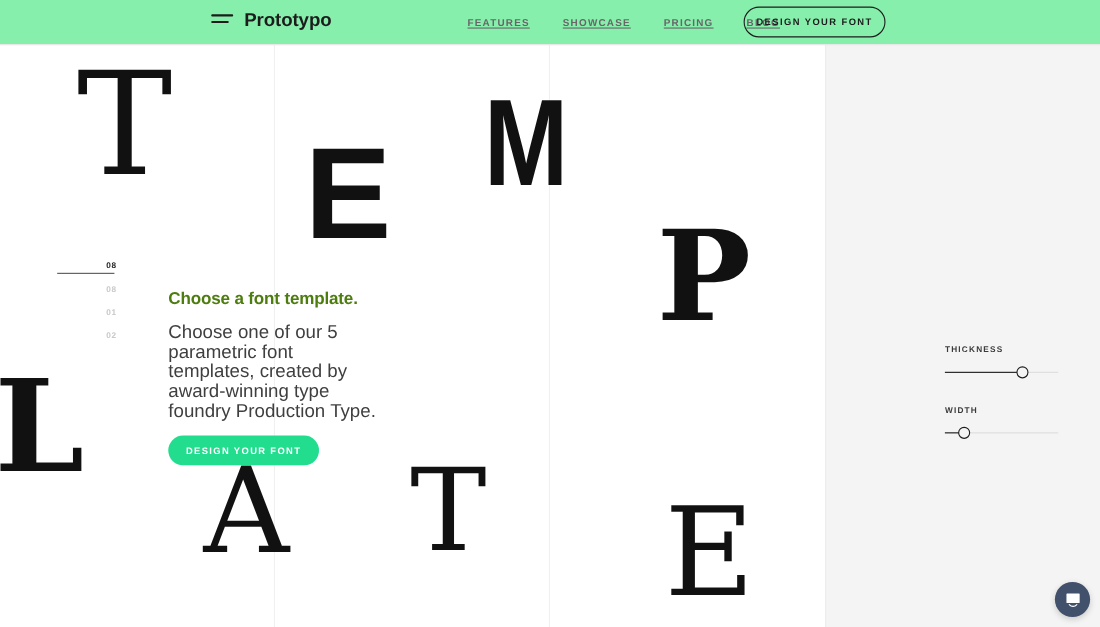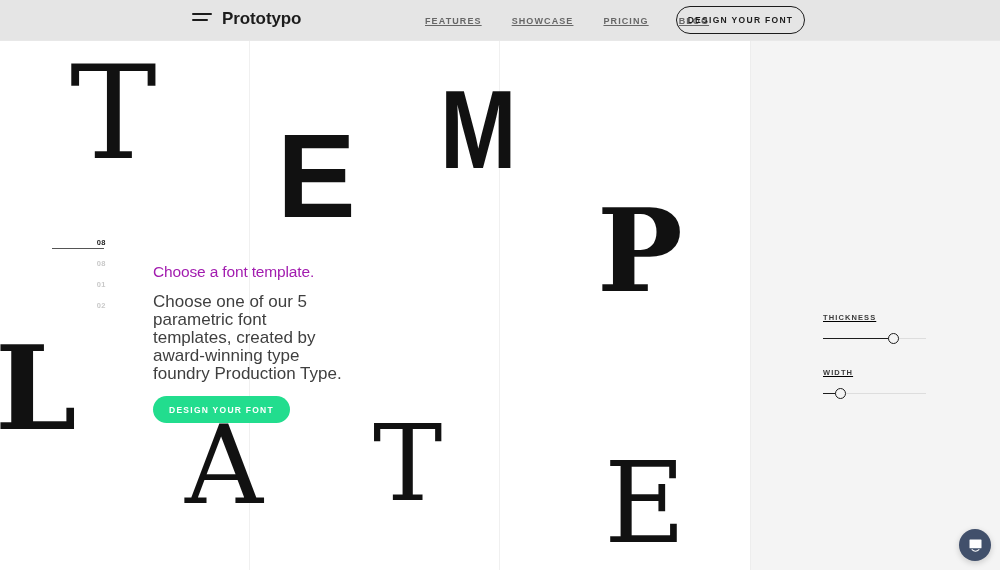--- a/index.html
+++ b/index.html
@@ -20,21 +20,21 @@
     background: #ffffff;
     overflow: hidden;
   }
 
   
   .header {
     position: absolute;
     top: 0; left: 0;
     width: 1000px;
     height: 41px;
-    background: #e5e5e5;
+    background: #86efac;
     border-bottom: 1px solid #e8e8e8;
     z-index: 60;
     padding-left: 28px;
   }
 
   .hamburger {
     position: absolute;
     left: 192px;
     top: 13px;
     width: 20px;
@@ -186,22 +186,22 @@
 
   
   .copy {
     position: absolute;
     left: 153px;
     top: 222px;
     width: 205px;
   }
   .copy h2 {
     font-size: 15.5px;
-    font-weight: normal;
-    color: #a21caf;
+    font-weight: bold;
+    color: #4d7c0f;
     letter-spacing: -0.15px;
     margin-bottom: 12px;
     white-space: nowrap;
   }
   .copy p {
     font-size: 17px;
     line-height: 18px;
     color: #3f3f3f;
     width: 196px;
   }
@@ -224,24 +224,23 @@
     letter-spacing: 1.25px;
     font-weight: bold;
     color: #ffffff;
     text-transform: uppercase;
     white-space: nowrap;
   }
 
   
   .sliders {
     position: absolute;
-    left: 823px;
+    left: 859px;
     top: 272px;
     width: 103px;
-    text-decoration: underline;
   }
   .slider-group { margin-bottom: 23px; }
   .slider-group:last-child { margin-bottom: 0; }
 
   .slider-label {
     font-size: 7.5px;
     font-weight: bold;
     letter-spacing: 1.1px;
     color: #3a3a3a;
     text-transform: uppercase;

